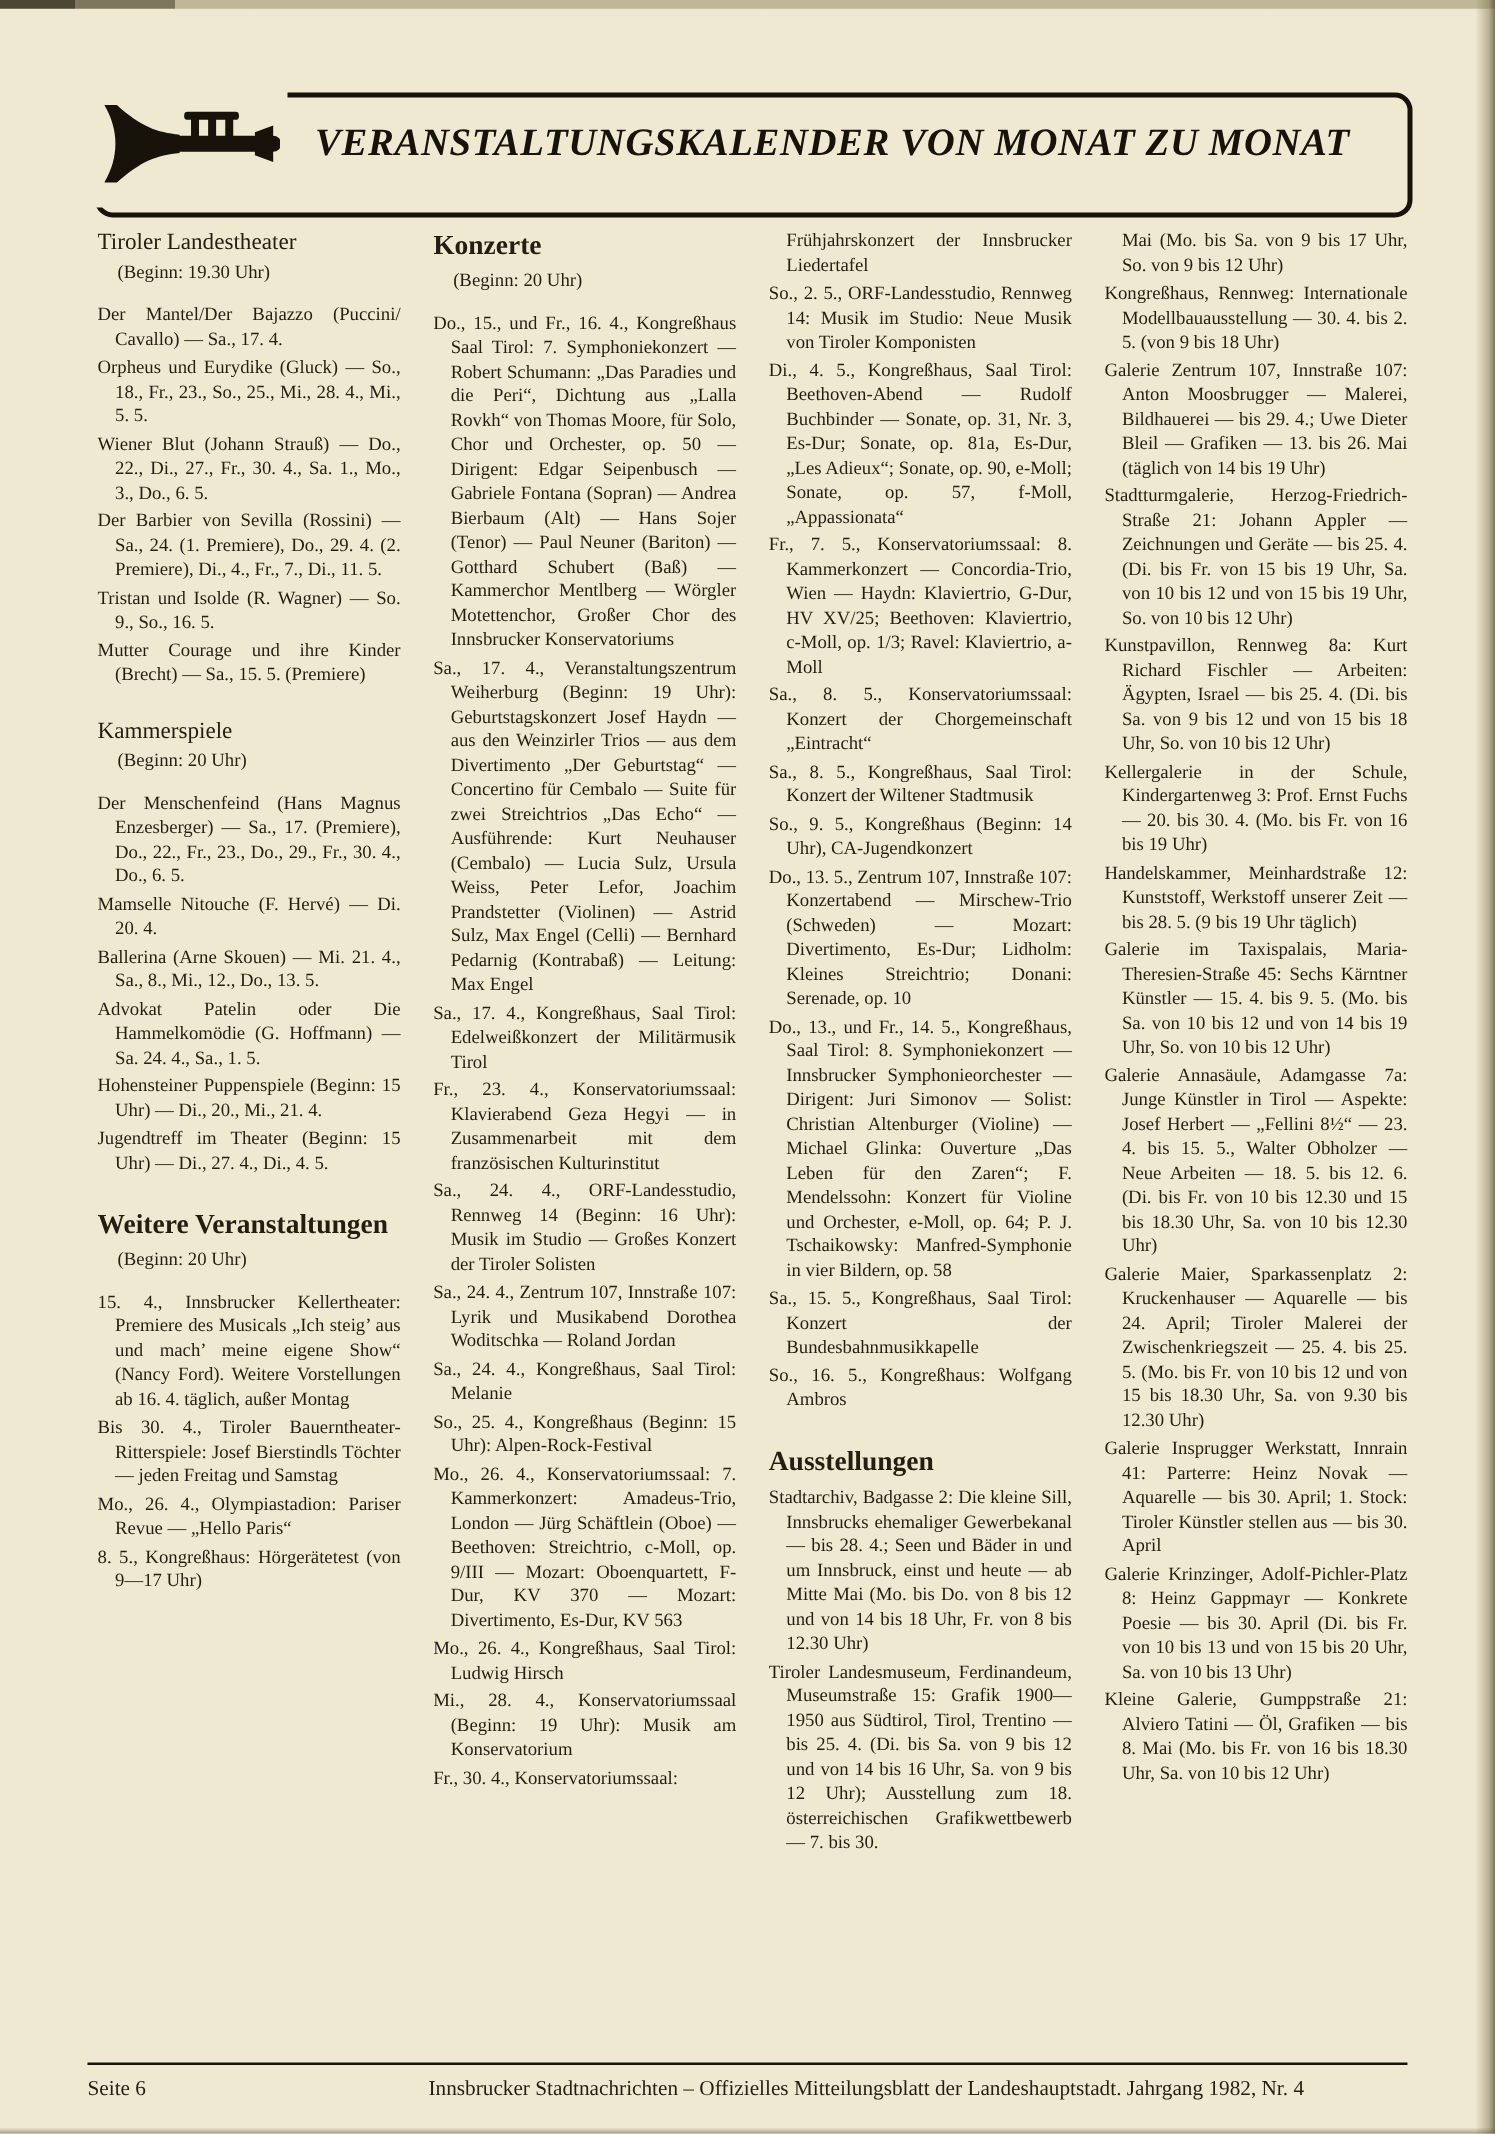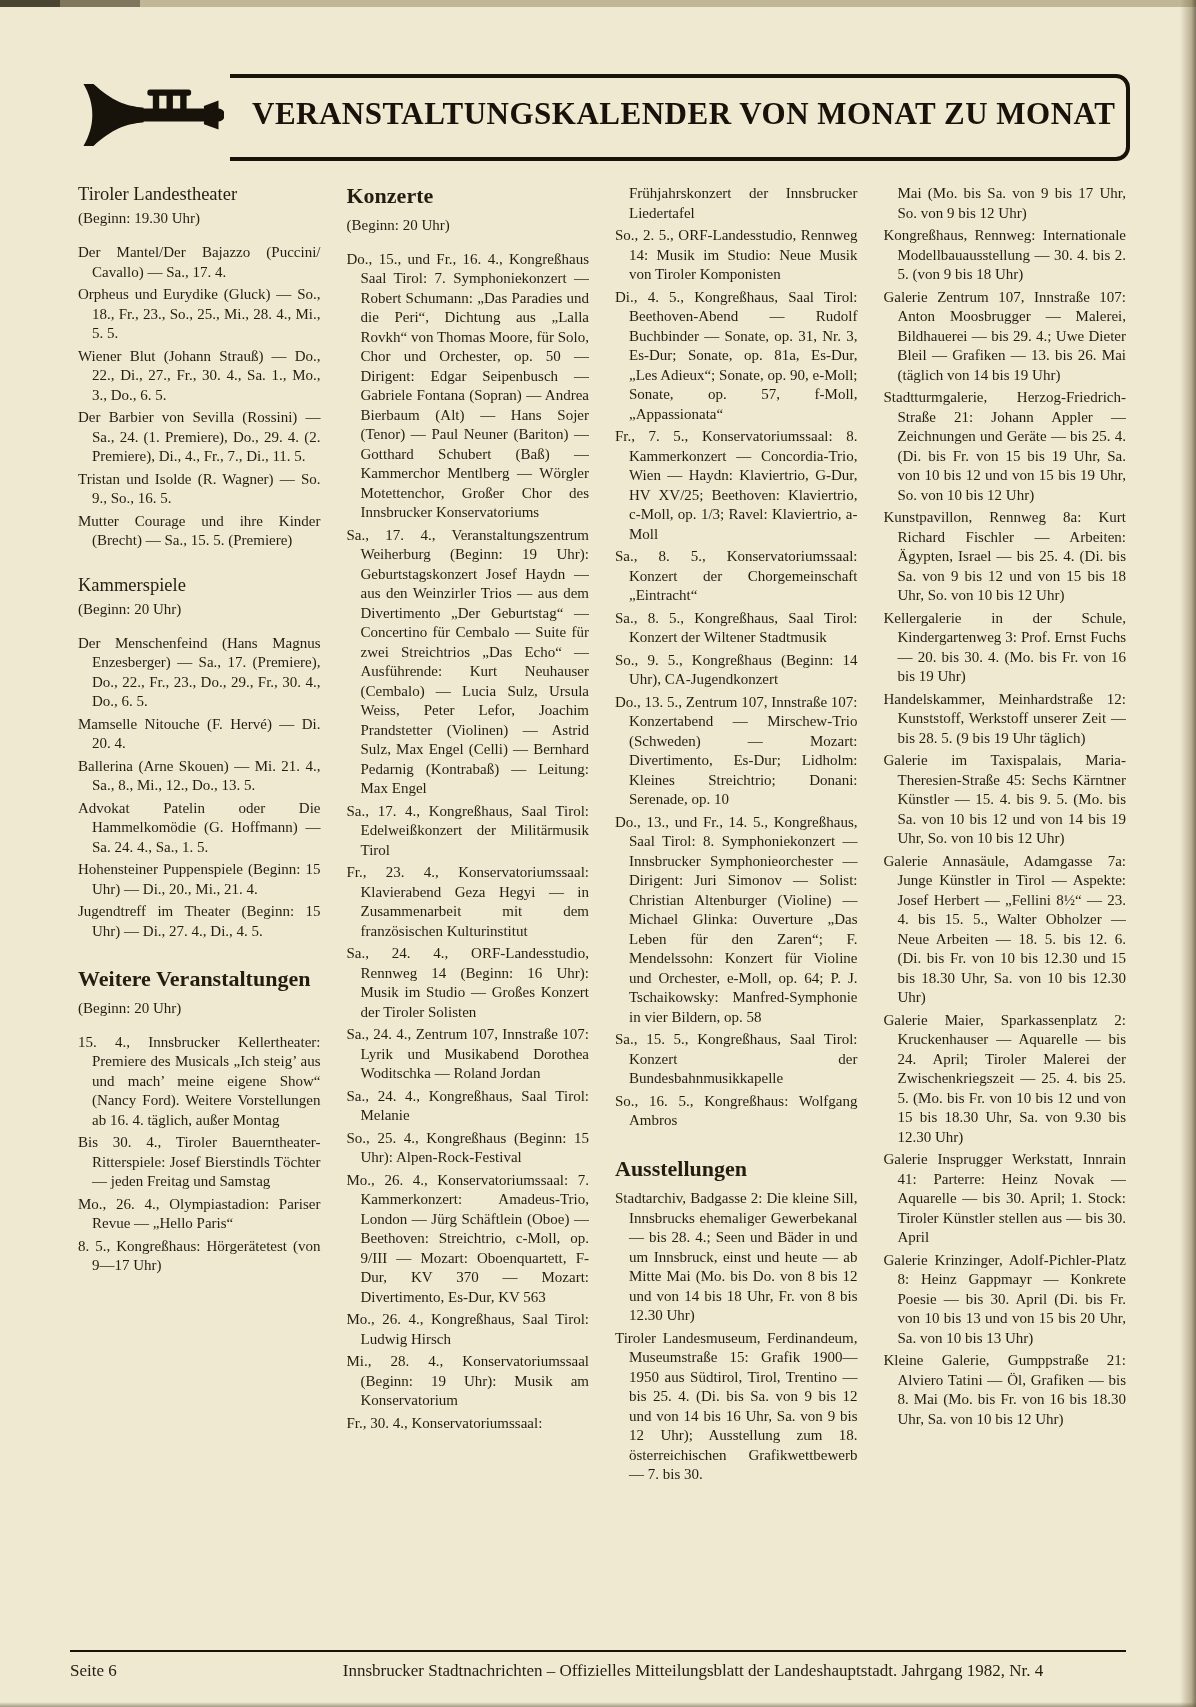--- a/index.html
+++ b/index.html
@@ -14,22 +14,22 @@
   }
   
   .edge-top { position: absolute; top: 0; left: 0; right: 0; height: 7px;
     background: linear-gradient(to right, #2e2817 0 60px, #6b6248 60px 140px, #b8ae8d 140px 100%); opacity: .85; }
   .edge-right { position: absolute; top: 0; right: 0; bottom: 0; width: 16px;
     background: linear-gradient(to right, rgba(120,106,72,0) 0%, rgba(120,106,72,.45) 70%, rgba(62,54,34,.65) 100%); }
   .edge-bottom { position: absolute; bottom: 0; left: 0; right: 0; height: 5px;
     background: linear-gradient(to top, rgba(90,80,55,.5), rgba(90,80,55,0)); }
 
   .masthead {
-    position: absolute; left: 76px; right: 66px; top: 74px; height: 87px;
-    border: 4px solid #17120a; border-radius: 14px;
+    position: absolute; left: 76px; right: 66px; top: 74px; height: 100px;
+    border: 4px solid #17120a; border-radius: 14px; font-style: italic;
   }
   .masthead-title {
     margin: 0; padding-left: 172px; line-height: 72px;
     font-size: 31px; font-weight: bold; letter-spacing: .5px;
     white-space: nowrap; color: #17120a;
   }
   .trumpet-wrap {
     position: absolute; left: -8px; top: -14px; width: 158px; height: 102px;
     background: #f0e9d2; display: flex; align-items: center; justify-content: center;
   }
@@ -37,21 +37,21 @@
 
   .columns {
     position: absolute; left: 78px; right: 70px; top: 184px; bottom: 92px;
     display: grid; grid-template-columns: repeat(4, 1fr); column-gap: 26px;
     overflow: hidden;
   }
   .col { overflow: hidden; }
   .heading-lg { font-size: 22px; font-weight: bold; line-height: 1.12; margin: 26px 0 8px; }
   .heading-md { font-size: 18.5px; font-weight: normal; margin: 24px 0 5px; }
   .col > :first-child { margin-top: 0; }
-  .note { font-size: 15px; margin: 0 0 16px; }
+  .note { font-size: 15px; margin: 0 16px 16px; }
   .item {
     font-size: 15px; line-height: 1.3; margin: 0 0 3px;
     padding-left: 14px; text-indent: -14px; text-align: justify;
   }
   .item.cont { text-indent: 0; }
 
   .footer {
     position: absolute; left: 70px; right: 70px; bottom: 26px;
     border-top: 2px solid #17120a; padding-top: 9px;
     display: flex; font-size: 17px;

